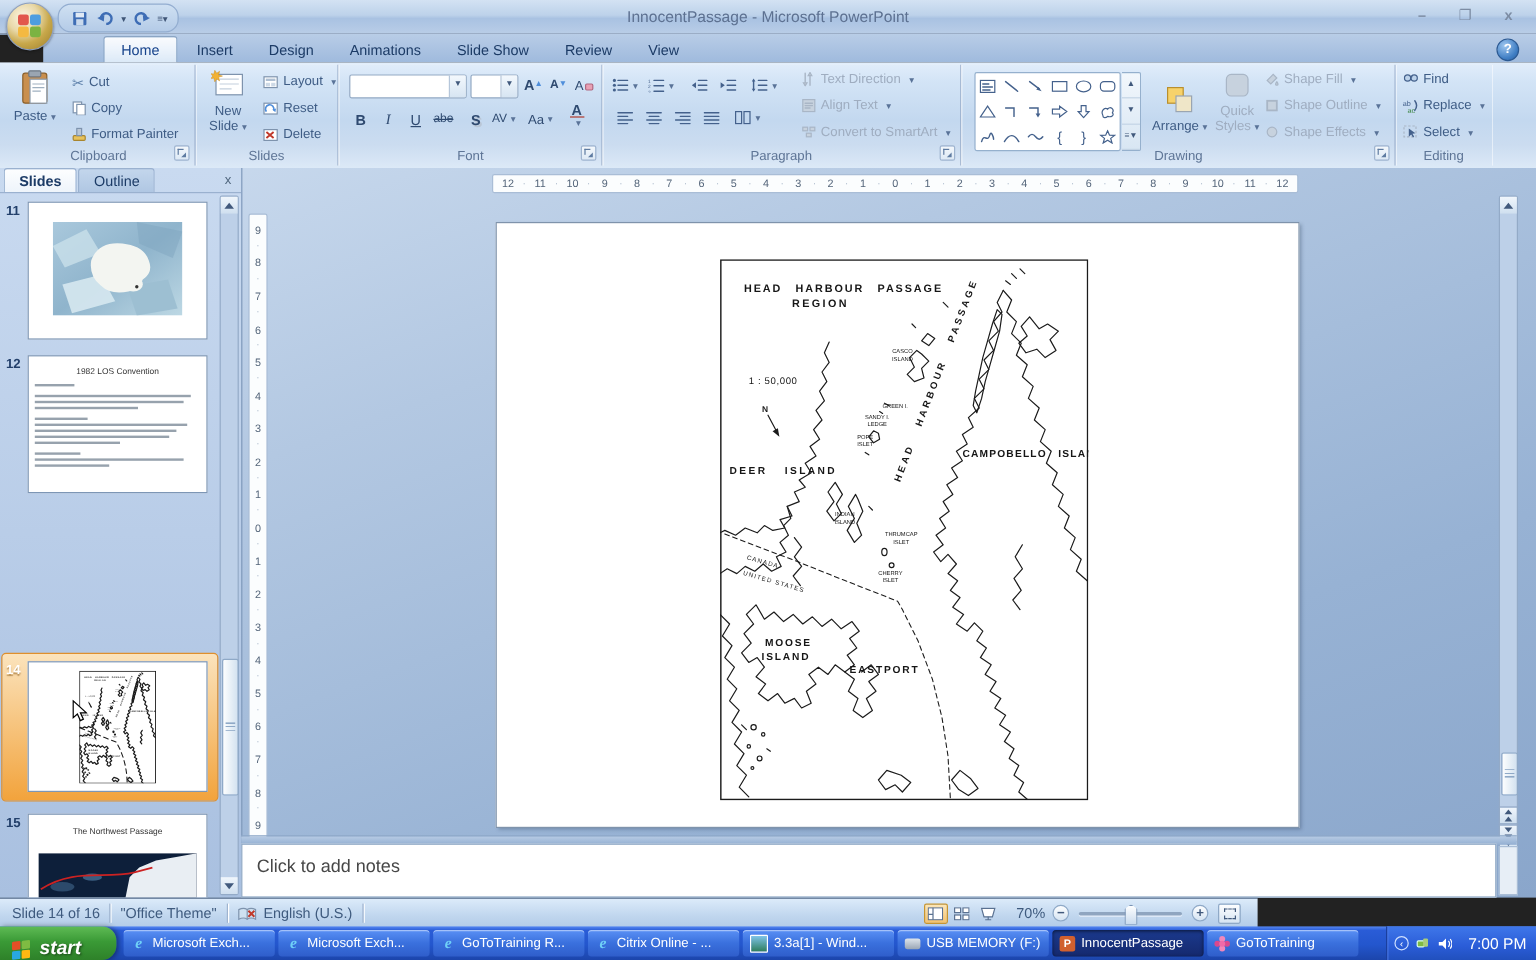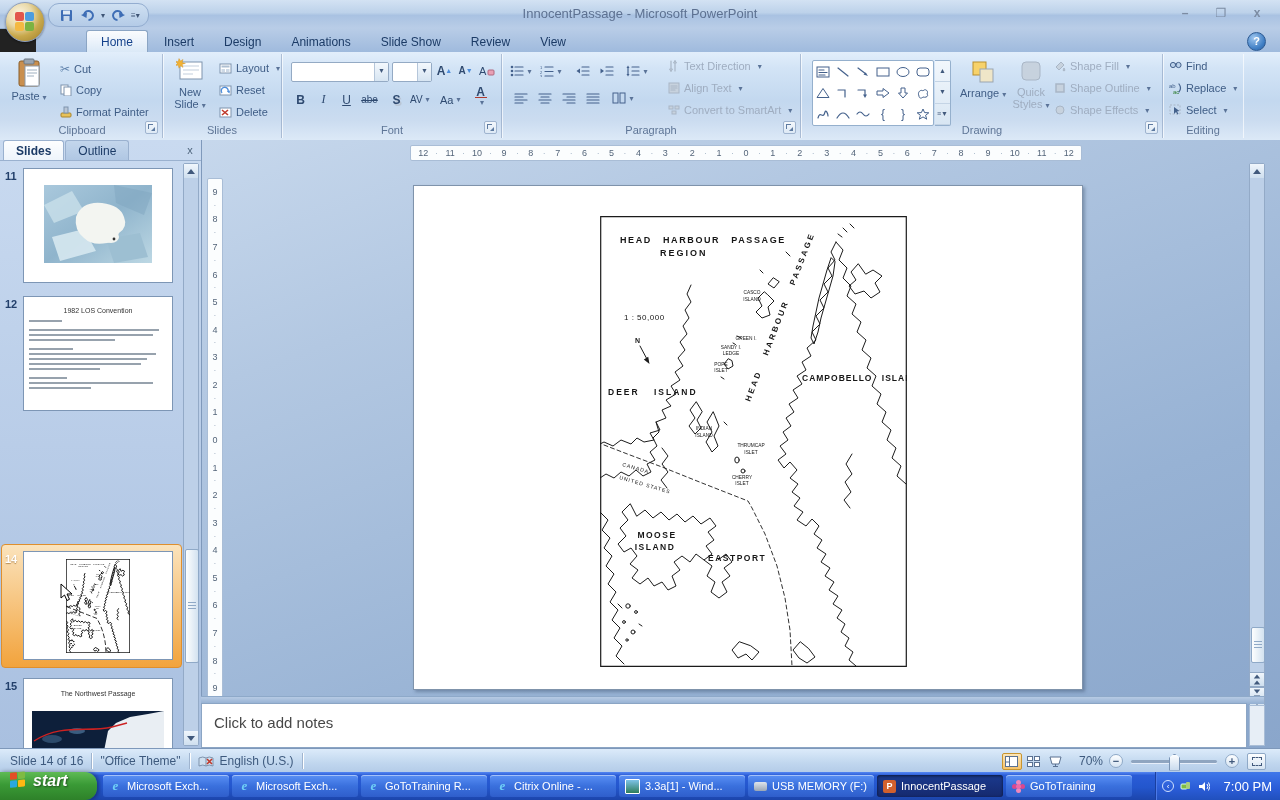--- a/index.html
+++ b/index.html
@@ -130,39 +130,39 @@
     display:flex;flex-direction:column;align-items:center;justify-content:center;gap:1px;}
   .navbtn .arrow-up,.navbtn .arrow-dn{transform:scale(.8);}
 
   
   .notes-split{left:201px;top:556px;width:1063px;height:7px;background:linear-gradient(#b7cbe4,#93afd2);border-top:1px solid #8ea9c9;}
   .notes{left:201px;top:563px;width:1046px;height:45px;background:#fff;border:1px solid #8ba5c4;box-sizing:border-box;}
   .notes-text{margin:10px 0 0 12px;font-size:15px;color:#474747;}
   .notes-scroll{left:1249px;top:565px;width:16px;height:41px;background:#e7eef6;border:1px solid #a9bdd6;box-sizing:border-box;}
 
   
-  .statusbar{left:0;top:748px;width:1280px;height:24px;
+  .statusbar{left:0;top:748px;width:1048px;height:24px;
     background:linear-gradient(#dcebfa,#c0d6ee 60%,#b3cbe8);border-top:1px solid #7e98ba;
     display:flex;align-items:center;font-size:12px;color:#3e5a7e;}
   .sbar-sep{width:1px;height:16px;background:#9fb4cf;margin:0 8px;box-shadow:1px 0 0 #fff;}
   .view-btn{width:20px;height:17px;display:flex;align-items:center;justify-content:center;border-radius:2px;margin:0 1px;}
   .view-btn.pressed{background:linear-gradient(#fce6b8,#f5c26a);border:1px solid #c8952f;box-sizing:border-box;}
   .zoomslider{width:86px;height:3px;background:#8fa5c0;border-radius:2px;position:relative;margin:0 8px;box-shadow:0 1px 0 #e6eefa;}
   .zoomslider .zthumb{position:absolute;left:38px;top:-6px;width:9px;height:15px;background:linear-gradient(#fdfeff,#cadbee);
     border:1px solid #7a94b5;clip-path:polygon(0 25%,50% 0,100% 25%,100% 100%,0 100%);}
   .roundbtn{width:14px;height:14px;border-radius:50%;background:linear-gradient(#fdfeff,#d6e4f2);border:1px solid #8fa9c7;
     color:#41597c;font-size:11px;line-height:12px;text-align:center;font-weight:bold;box-sizing:border-box;}
   .fitbtn{width:17px;height:15px;border:1px solid #8fa9c7;border-radius:2px;background:linear-gradient(#fdfeff,#d6e4f2);
     display:flex;align-items:center;justify-content:center;margin-left:8px;}
   .fitbtn i{width:8px;height:7px;border:1px dashed #41597c;display:block;}
 
   
   .taskbar{left:0;top:772px;width:1280px;height:28px;
     background:linear-gradient(var(--taskbar-hi) 0%,var(--taskbar-blue) 12%,#2356cd 55%,#1c45ab 100%);display:flex;align-items:stretch;}
-  .startbtn{width:97px;border-radius:0 12px 12px 0;display:flex;align-items:flex-start;gap:6px;padding-left:10px;box-sizing:border-box;
+  .startbtn{width:97px;border-radius:0 12px 12px 0;display:flex;align-items:flex-end;gap:6px;padding-left:10px;box-sizing:border-box;
     background:linear-gradient(#5fbb55 0%,var(--start-green) 45%,#2e8129 100%);box-shadow:2px 0 4px rgba(0,0,0,.4);z-index:2;}
   .startbtn .stxt{color:#fff;font-size:16px;font-weight:bold;font-style:italic;text-shadow:1px 1px 2px rgba(0,0,0,.5);}
   .flag{width:17px;height:16px;display:grid;grid-template-columns:7px 7px;grid-template-rows:7px 7px;gap:1px;transform:skewY(-6deg);}
   .flag i{border-radius:1px;}
   .flag i:nth-child(1){background:#e34f26;}.flag i:nth-child(2){background:#7fbb42;}
   .flag i:nth-child(3){background:#29a8e0;}.flag i:nth-child(4){background:#fdb813;}
   .taskbtns{display:flex;gap:3px;padding:3px 0 3px 6px;flex:1;min-width:0;}
   .taskbtn{width:126px;border-radius:3px;background:linear-gradient(#5a90f5,#3a70dd 50%,#2f5ecb);
     box-shadow:inset 0 1px 0 rgba(255,255,255,.45);display:flex;align-items:center;gap:5px;padding:0 6px;box-sizing:border-box;
     color:#fff;font-size:11px;white-space:nowrap;overflow:hidden;}
@@ -622,21 +622,21 @@
             <svg width="14" height="12">
               <polygon points="7,1 8.6,4.6 12.8,4.8 9.6,7.3 10.7,11.2 7,8.9 3.3,11.2 4.4,7.3 1.2,4.8 5.4,4.6" fill="none" stroke="#44618c"></polygon>
             </svg>
           </span>
       </div>
       <div class="shp-scroll" style="left:133px;">
         <span>▲</span>
         <span>▼</span>
         <span>≡▼</span>
       </div>
-      <div class="bigbtn" style="left:158px;top:5px;">
+      <div class="bigbtn" style="left:158px;top:16px;">
         <span class="ic" style="position:relative;width:26px;height:26px;">
           <svg width="26" height="26">
               <rect x="3" y="3" width="13" height="13" fill="#f7d26a" stroke="#b98f2e"></rect>
               <rect x="10" y="10" width="13" height="13" fill="#efe6c8" stroke="#9aa5b1"></rect>
             </svg>
         </span>
         <div class="blabel dd">Arrange</div>
       </div>
       <div class="bigbtn disabled" style="left:206px;top:4px;">
         <span class="ic">

